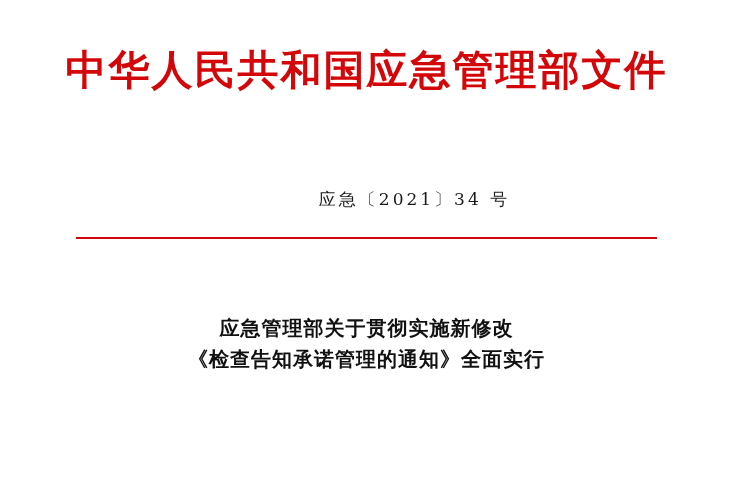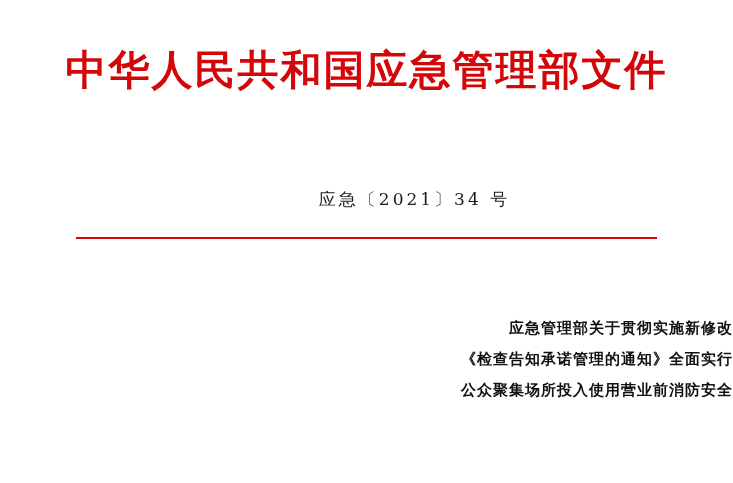--- a/index.html
+++ b/index.html
@@ -52,23 +52,23 @@
     left: 76px;
     width: 581px;
     height: 2px;
     background: #d3070a;
   }
   .subject {
     position: absolute;
     top: 313px;
     left: 0;
     width: 733px;
-    text-align: right;
+    text-align: center;
     color: #111111;
-    font-size: 15px;
+    font-size: 20px;
     font-weight: bold;
     line-height: 31px;
     letter-spacing: 1px;
     font-family: "DejaVu Serif", "Liberation Serif", serif;
   }
   .subject-line {
     display: block;
     white-space: nowrap;
   }
 </style>
@@ -79,16 +79,15 @@
 
   <div class="doc-title">中华人民共和国应急管理部文件</div>
 
   <div class="doc-number">应急〔2021〕34 号</div>
 
   <div class="red-rule"></div>
 
   <div class="subject">
     <span class="subject-line">应急管理部关于贯彻实施新修改</span>
     <span class="subject-line">《检查告知承诺管理的通知》全面实行</span>
-    <span class="subject-line">公众聚集场所投入使用营业前消防安全</span>
   </div>
 
 </div>
 
 </body></html>

